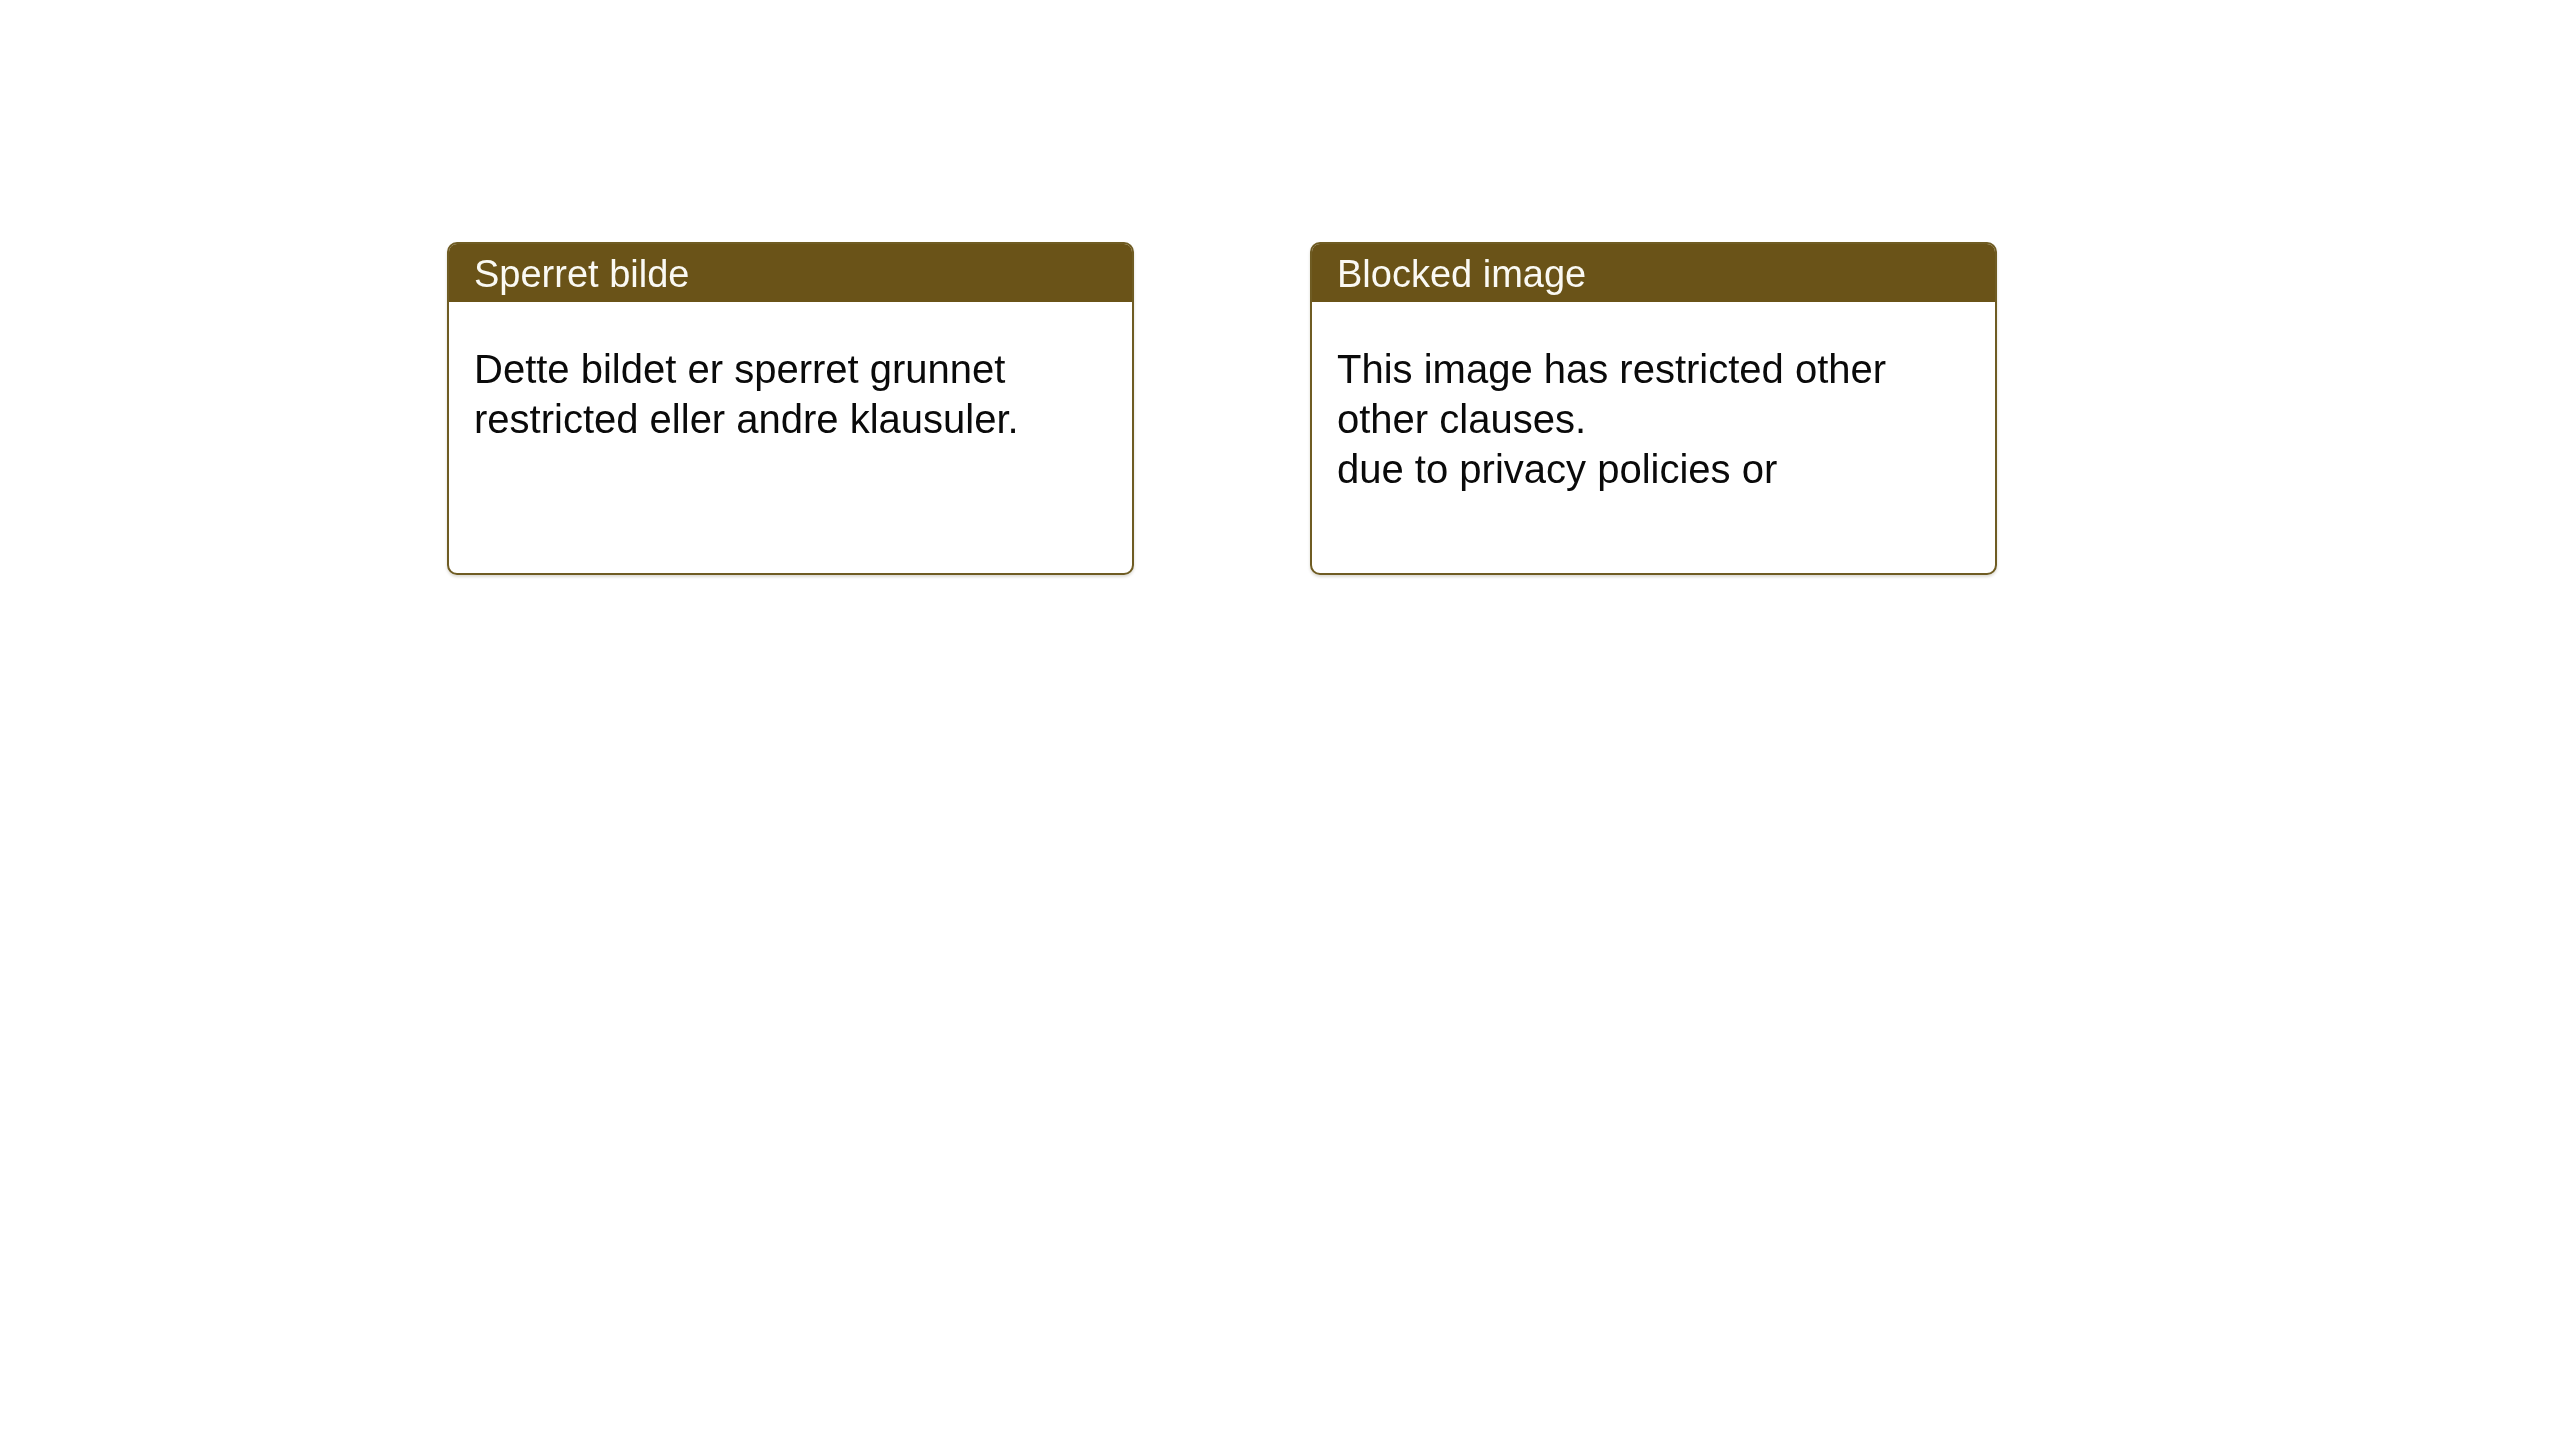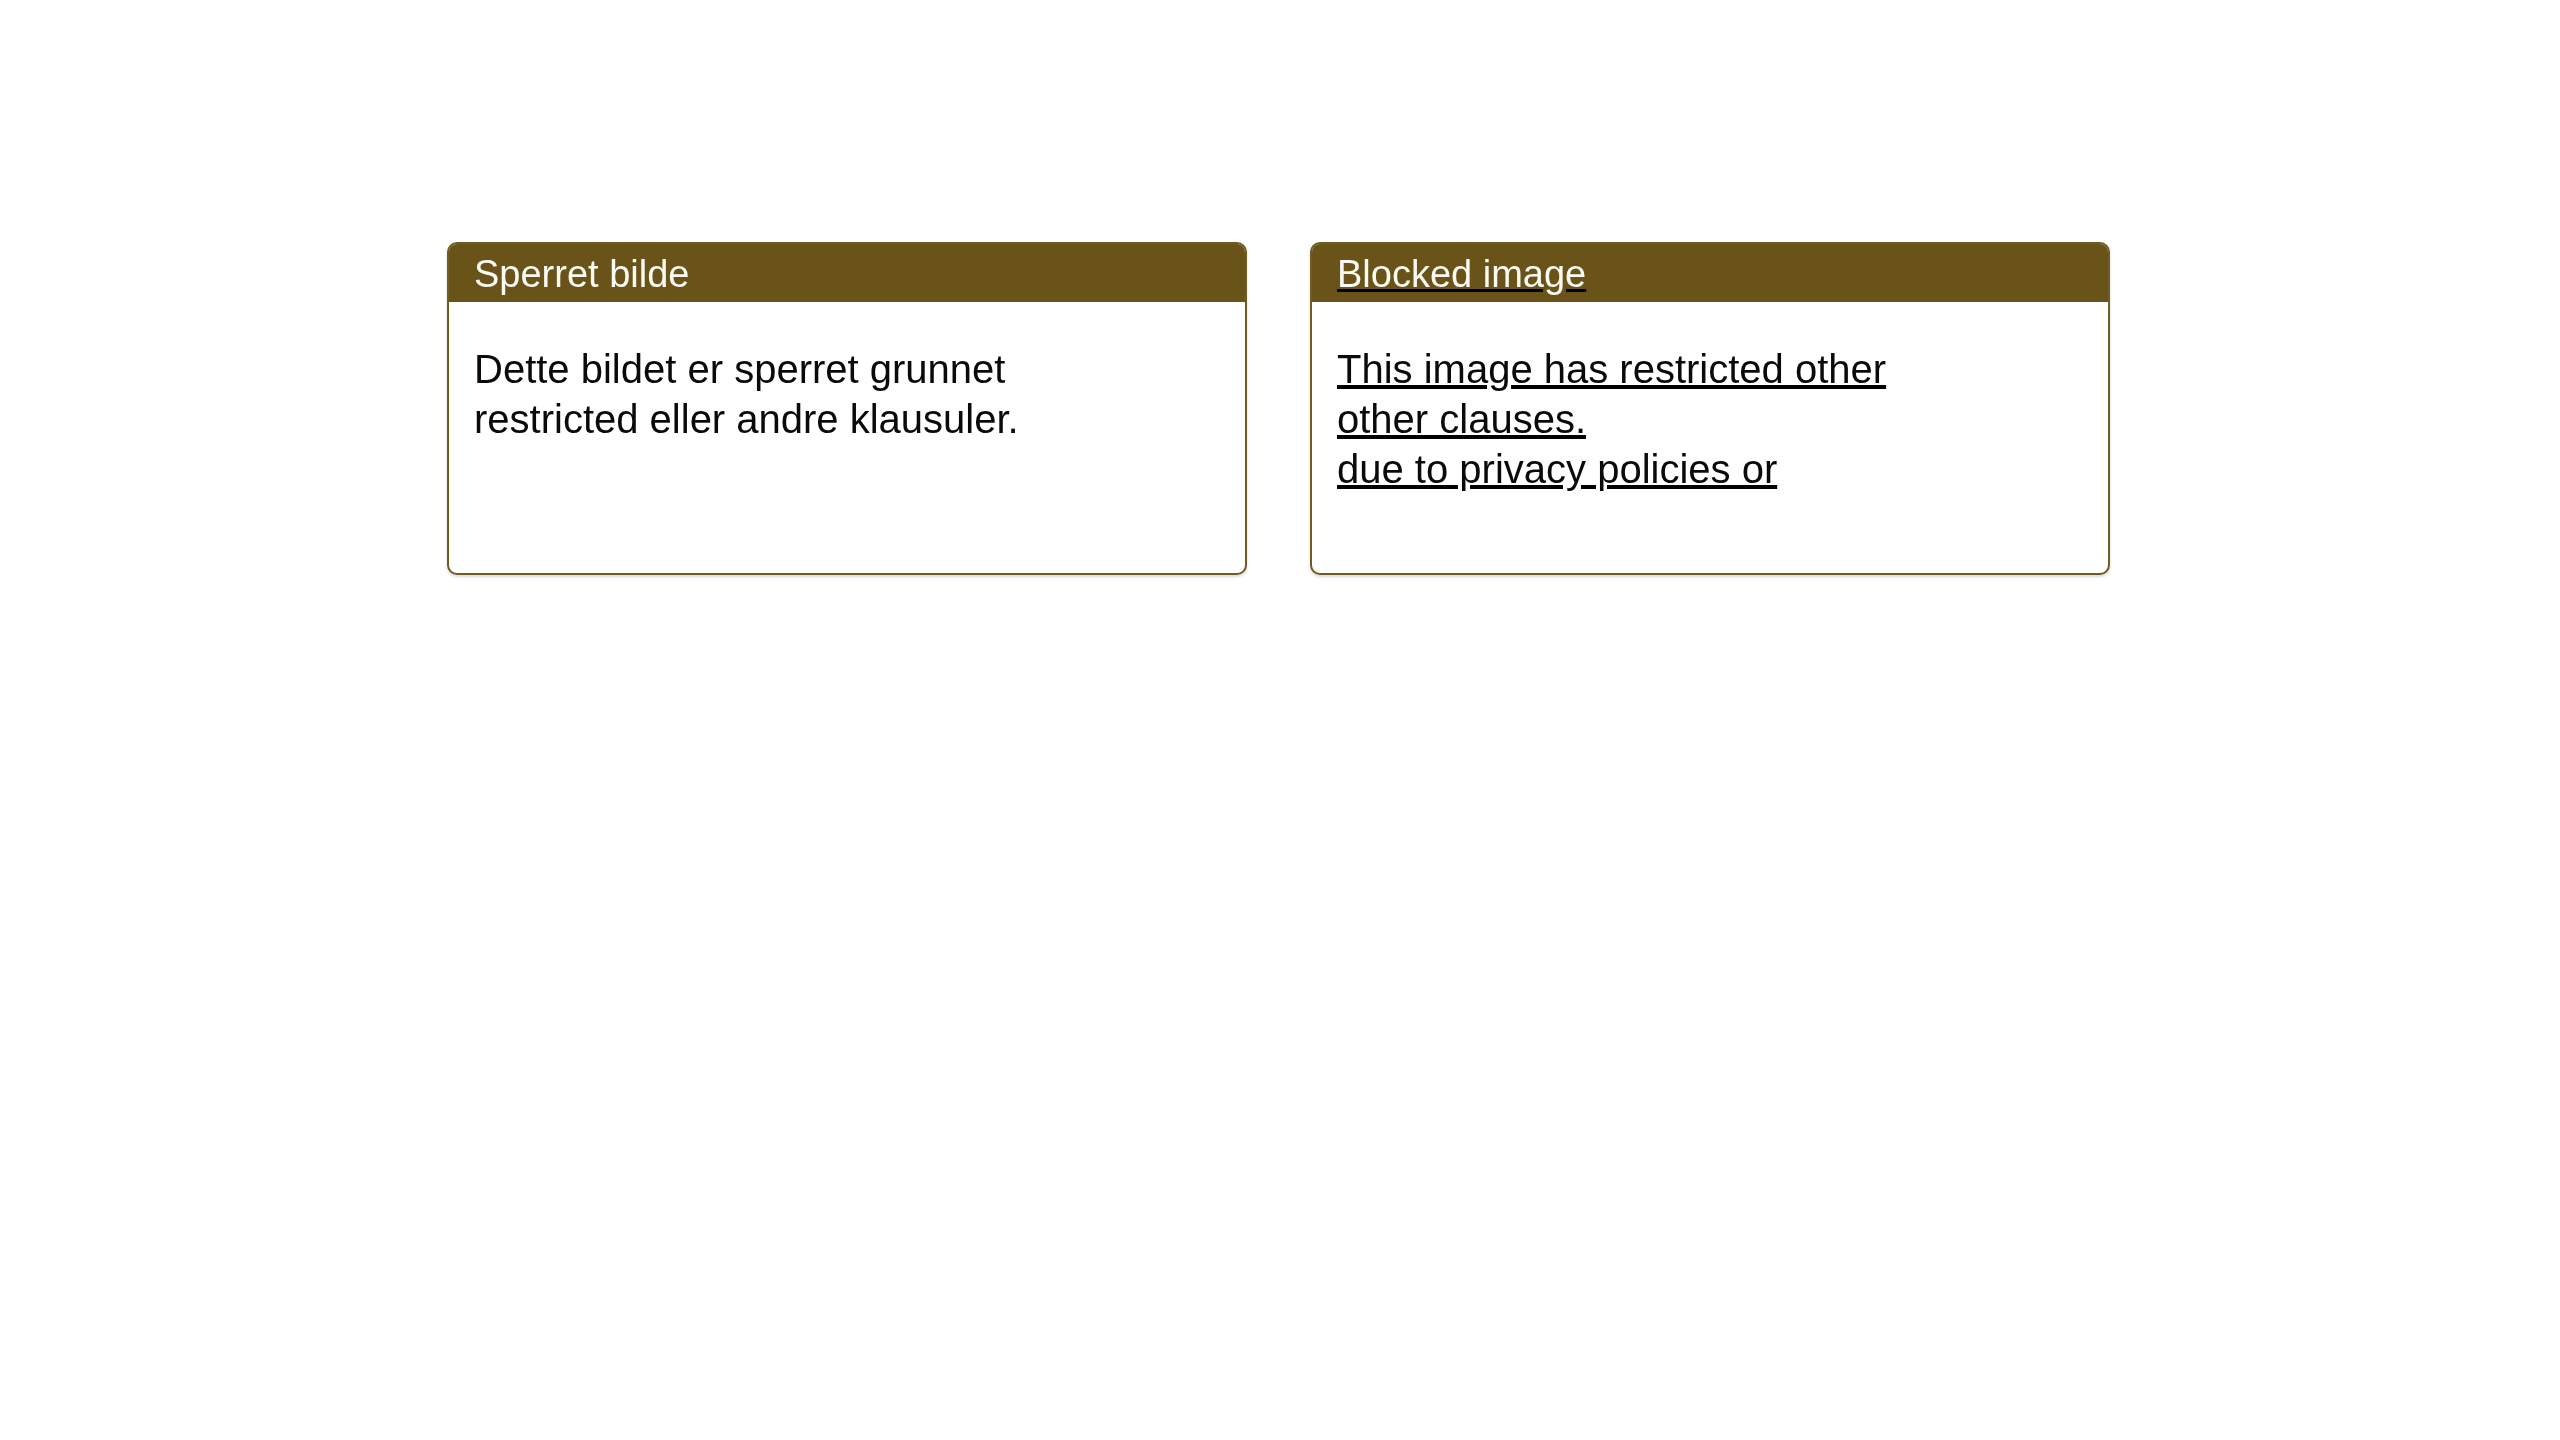--- a/index.html
+++ b/index.html
@@ -19,30 +19,30 @@
   }
   .canvas {
     position: relative;
     width: 2560px;
     height: 1440px;
     background: var(--page-bg);
   }
   .card {
     position: absolute;
     top: 242px;
-    width: 800px;
+    width: 687px;
     height: 333px;
     border: 2px solid var(--card-border);
     border-radius: 10px;
     background: #ffffff;
     box-shadow: 0 2px 3px rgba(60, 50, 10, 0.18);
     overflow: hidden;
   }
   .card.card-no { left: 447px; }
-  .card.card-en { left: 1310px; text-decoration: underline; }
+  .card.card-en { left: 1310px; }
   .card-header {
     height: 58px;
     background: var(--header-bg);
     display: flex;
     align-items: center;
     padding: 3px 0 0 25px;
   }
   .card-title {
     color: var(--header-text);
     font-size: 38px;

